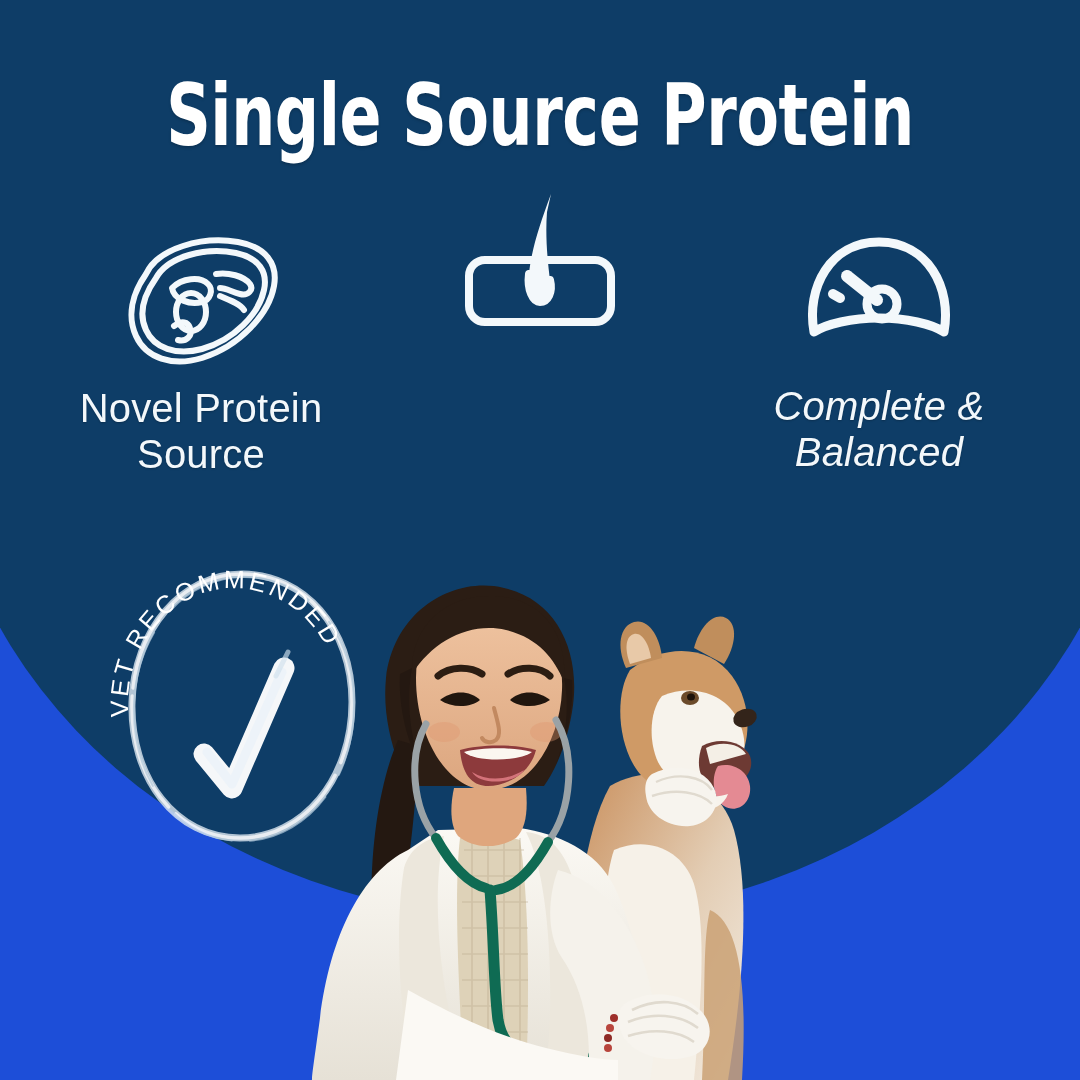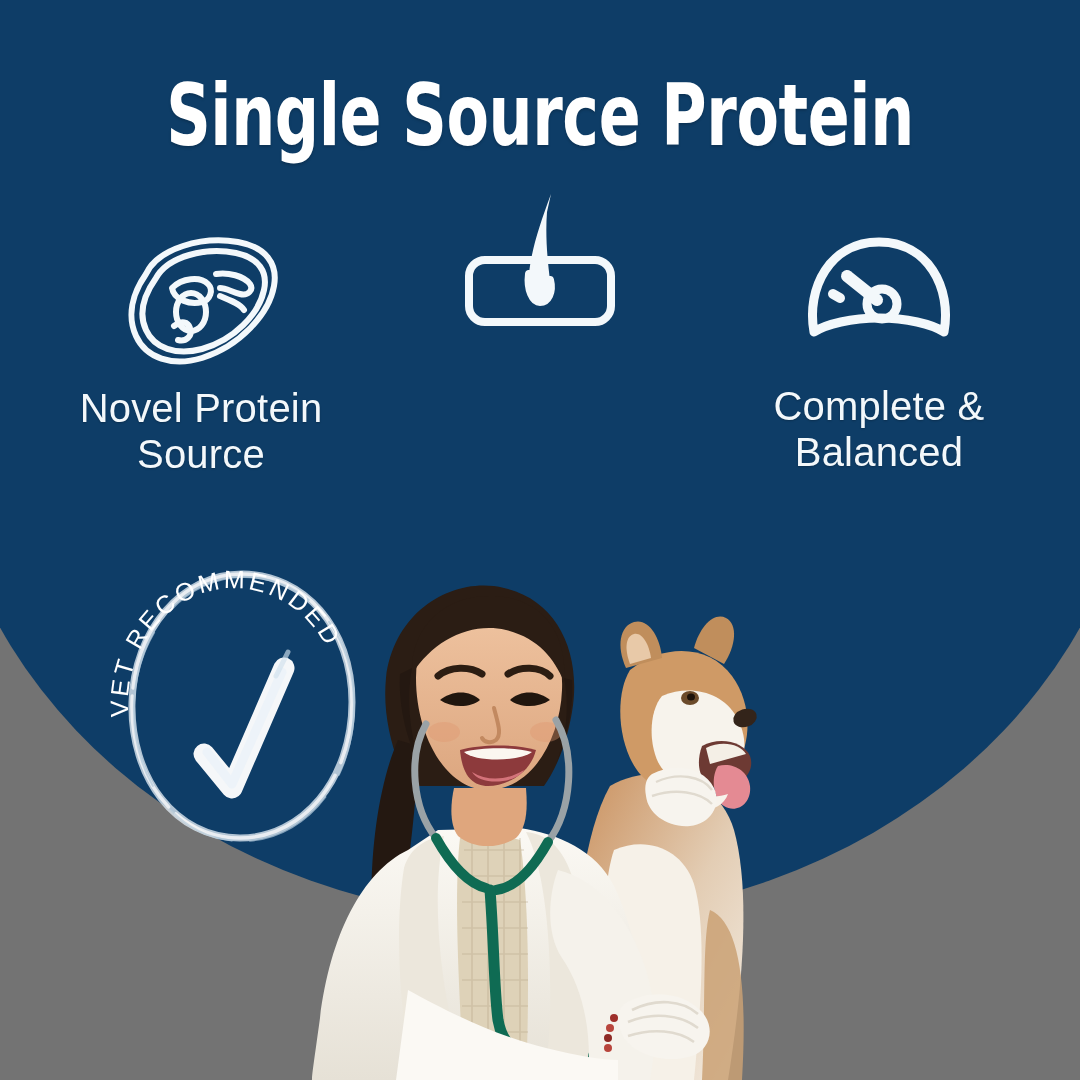--- a/index.html
+++ b/index.html
@@ -9,21 +9,21 @@
     width: 1080px;
     height: 1080px;
     overflow: hidden;
     font-family: "Liberation Sans", "DejaVu Sans", sans-serif;
   }
 
   #canvas {
     position: relative;
     width: 1080px;
     height: 1080px;
-    background: #737373;           
+    background: #1d4ed8;           
     overflow: hidden;
   }
 
   
   .navy-panel {
     position: absolute;
     left: -60px;
     top: -520px;
     width: 1200px;
     height: 1440px;
@@ -88,21 +88,21 @@
     line-height: 1.14;
     font-weight: 400;
     letter-spacing: 0.2px;
     text-shadow: 0 1px 2px rgba(0,0,0,0.22);
   }
 
   
   .feature.col-1 .feature-icon { height: 152px; }
   .feature.col-2 { margin-top: -48px; }
   .feature.col-2 .feature-icon { height: 170px; }
-  .feature.col-3 { margin-top: 8px; }
+  .feature.col-3 { margin-top: 8px; font-style: italic; }
   .feature.col-3 .feature-icon { height: 142px; }
 
   
   .badge {
     position: absolute;
     left: 108px;
     top: 556px;
     width: 268px;
     height: 300px;
     z-index: 7;

